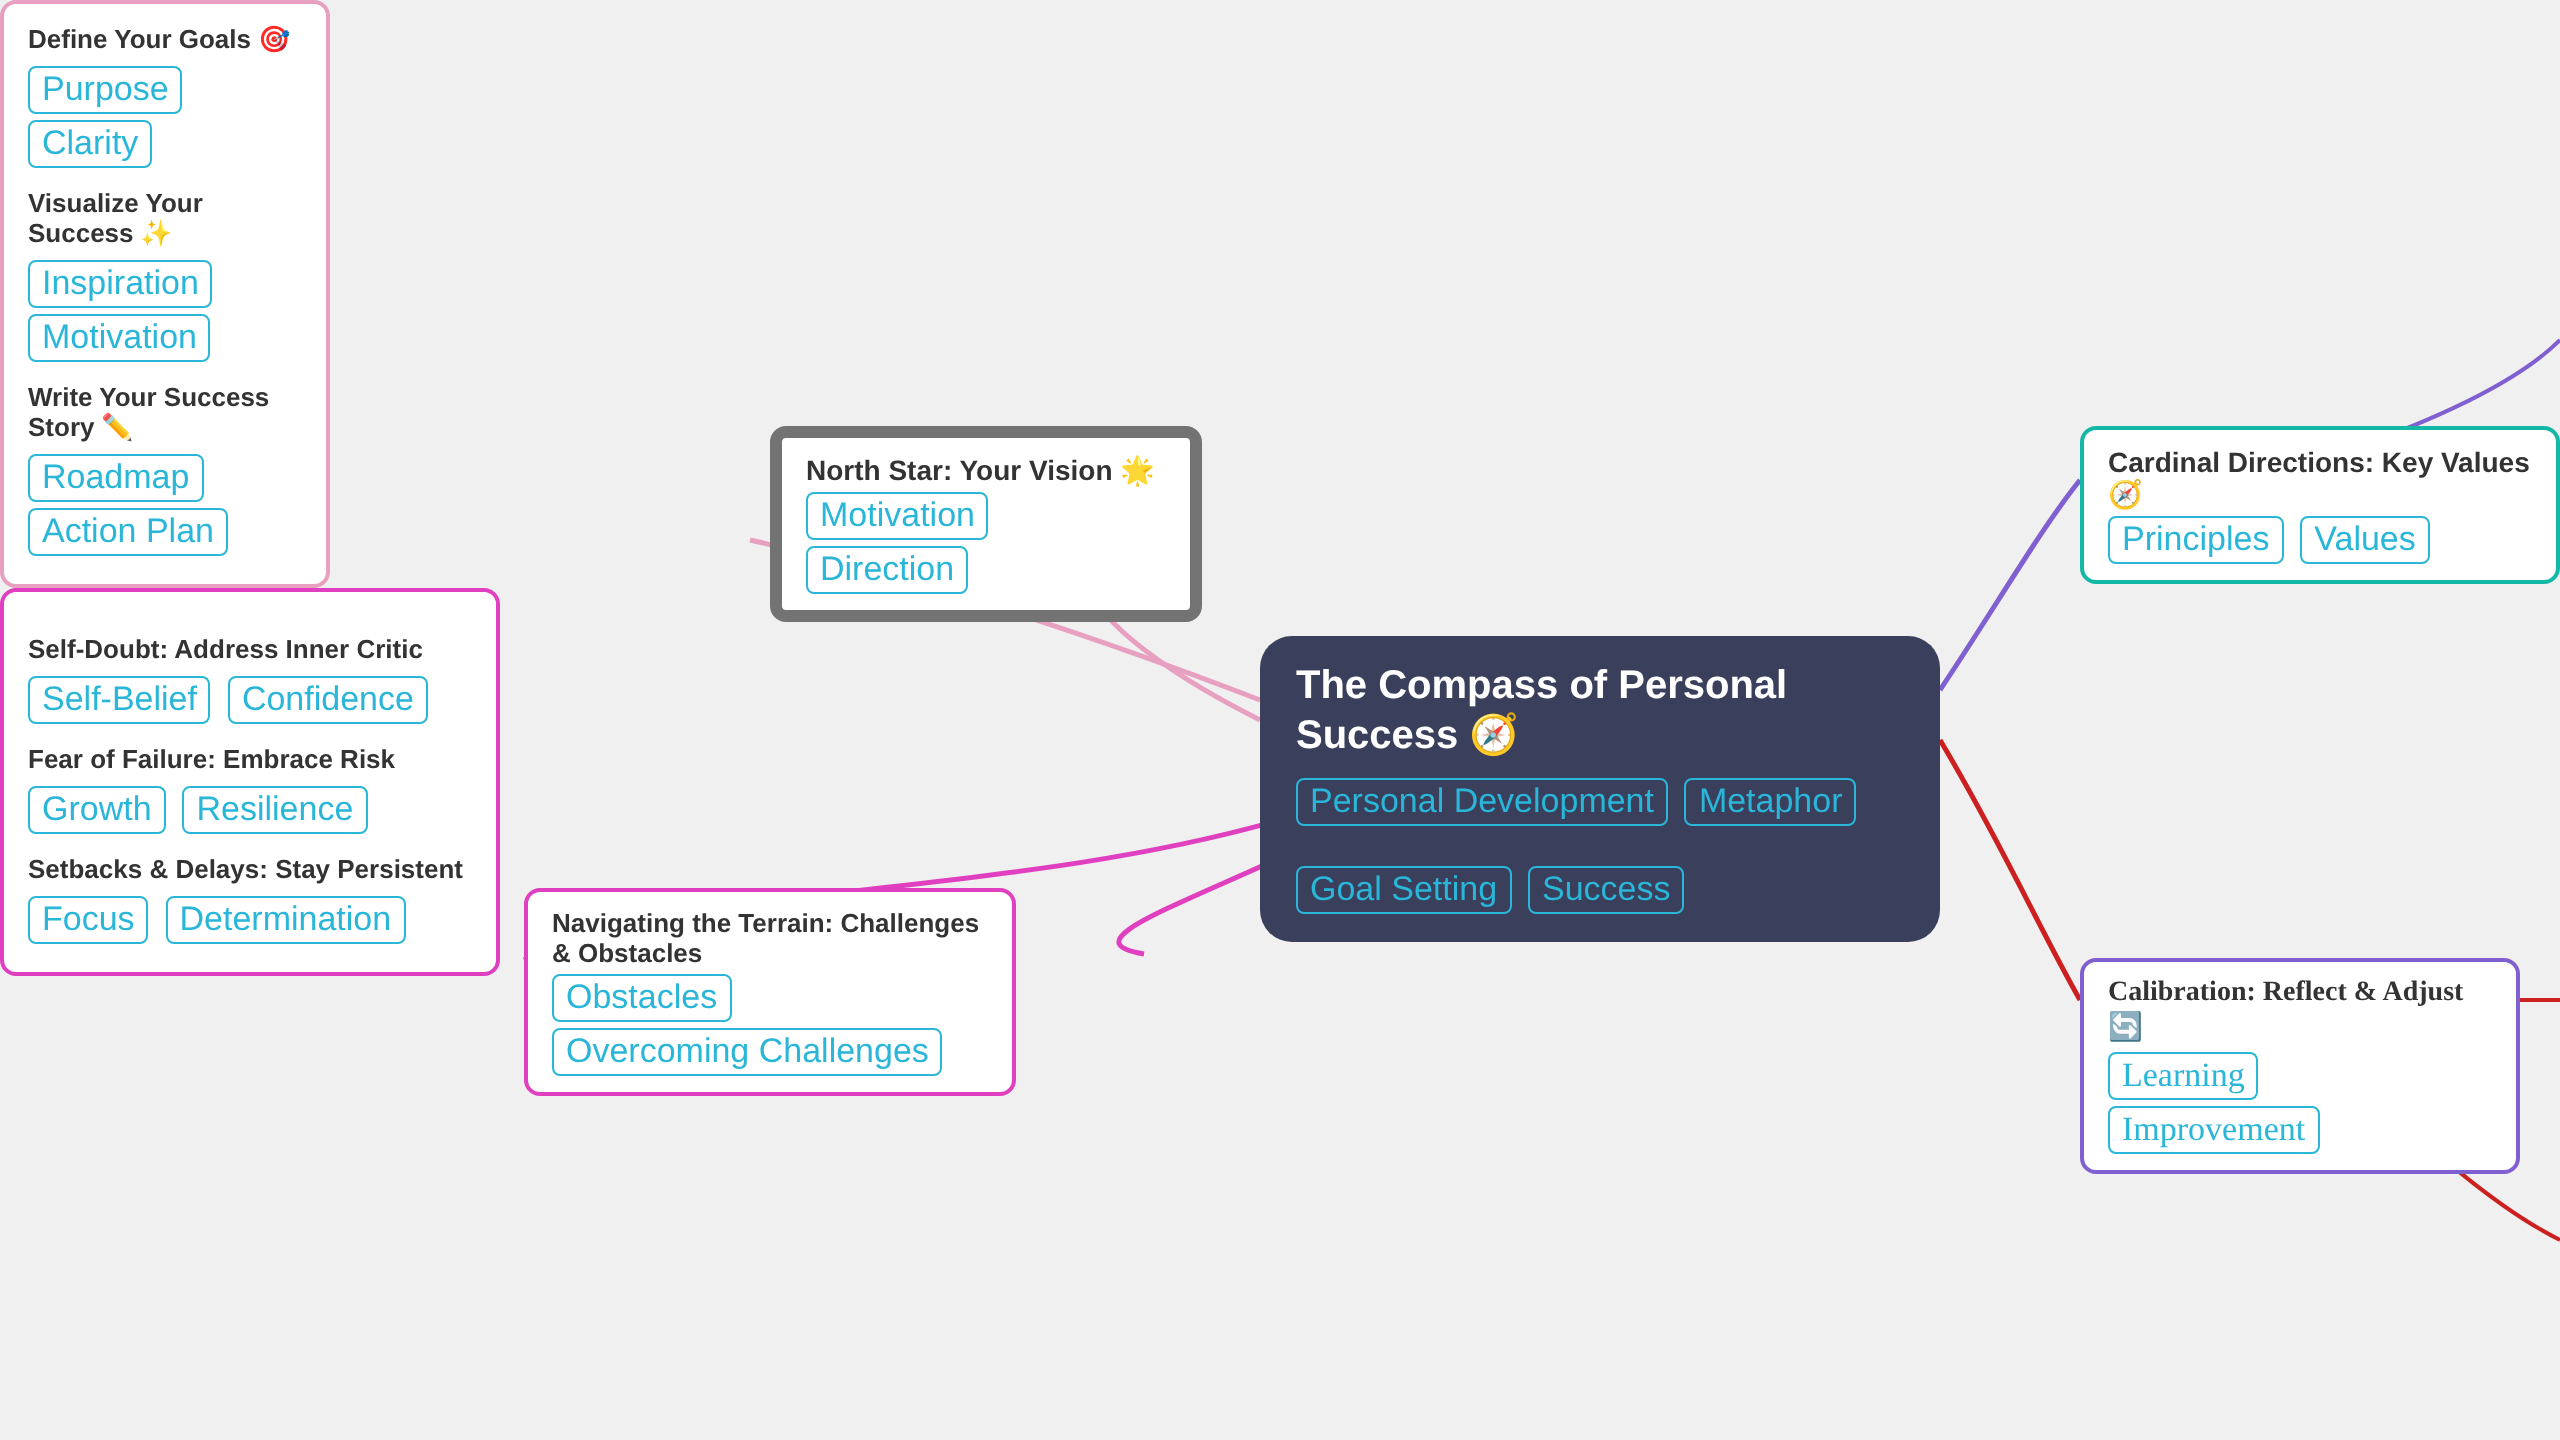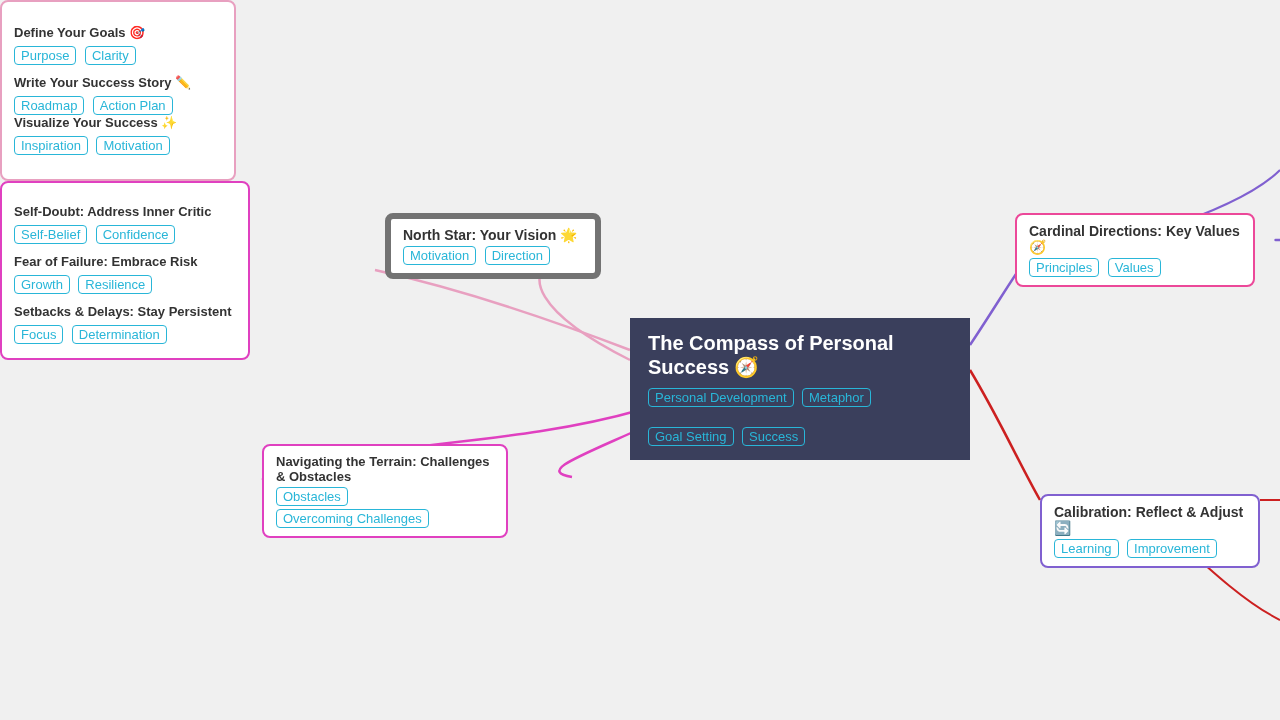--- a/index.html
+++ b/index.html
@@ -29,38 +29,38 @@
 
     .node {
       position: absolute;
       border-radius: 8px;
       padding: 8px 12px;
     }
 
     .tag {
       display: inline-block;
       border-radius: 4px;
-      font-size: 13px;
+      font-size: 17px;
       padding: 1px 6px;
       margin-right: 4px;
       margin-top: 3px;
       color: #29b6d8;
       border: 1px solid #29b6d8;
       background: transparent;
     }
 
     
     .node-center {
       background: #3a3f5c;
       color: white;
       left: 630px;
       top: 318px;
       width: 340px;
       padding: 14px 18px;
-      border-radius: 0;
+      border-radius: 16px;
     }
     .node-center .node-title {
       font-size: 20px;
       font-weight: 600;
       color: white;
       margin-bottom: 6px;
     }
 
     
     .node-north-star {
@@ -72,53 +72,54 @@
     }
     .node-north-star .node-title {
       font-size: 14px;
       font-weight: 600;
       color: #333;
     }
 
     
     .node-cardinal {
       background: white;
-      border: 2px solid #ec4899;
-      left: 1015px;
+      border: 2px solid #14b8a6;
+      left: 1040px;
       top: 213px;
       width: 240px;
     }
     .node-cardinal .node-title {
       font-size: 14px;
       font-weight: 600;
       color: #333;
     }
 
     
     .node-calibration {
       background: white;
       border: 2px solid #8060d0;
       left: 1040px;
-      top: 494px;
+      top: 479px;
       width: 220px;
+      font-family: Liberation Serif, serif;
     }
     .node-calibration .node-title {
       font-size: 14px;
       font-weight: 600;
       color: #333;
     }
 
     
     .node-left-top {
       background: white;
       border: 2px solid #e8a0c0;
       left: 175px;
       top: 155px;
-      width: 236px;
-      padding: 23px 12px 14px;
+      width: 165px;
+      padding: 10px 12px 14px;
       border-radius: 8px;
     }
 
     
     .item-define {
       margin-bottom: 14px;
     }
     .item-title {
       font-size: 13px;
       font-weight: 600;
@@ -221,32 +222,32 @@
   </div>
 
   <div class="node-left-top">
     <div class="item-define item-sub">
       <div class="item-title">Define Your Goals 🎯</div>
       <div>
         <span class="tag">Purpose</span>
         <span class="tag">Clarity</span>
       </div>
     </div>
+    <div class="item-sub">
+      <div class="item-title">Visualize Your Success ✨</div>
+      <div>
+        <span class="tag">Inspiration</span>
+        <span class="tag">Motivation</span>
+      </div>
+    </div>
     <div class="item-sub" style="margin-bottom:0;">
       <div class="item-title">Write Your Success Story ✏️</div>
       <div>
         <span class="tag">Roadmap</span>
         <span class="tag">Action Plan</span>
-      </div>
-    </div>
-    <div class="item-sub">
-      <div class="item-title">Visualize Your Success ✨</div>
-      <div>
-        <span class="tag">Inspiration</span>
-        <span class="tag">Motivation</span>
       </div>
     </div>
   </div>
 
   <div class="node node-challenges">
     <div class="node-title">Navigating the Terrain: Challenges &amp; Obstacles</div>
     <div>
       <span class="tag">Obstacles</span>
       <span class="tag">Overcoming Challenges</span>
     </div>

